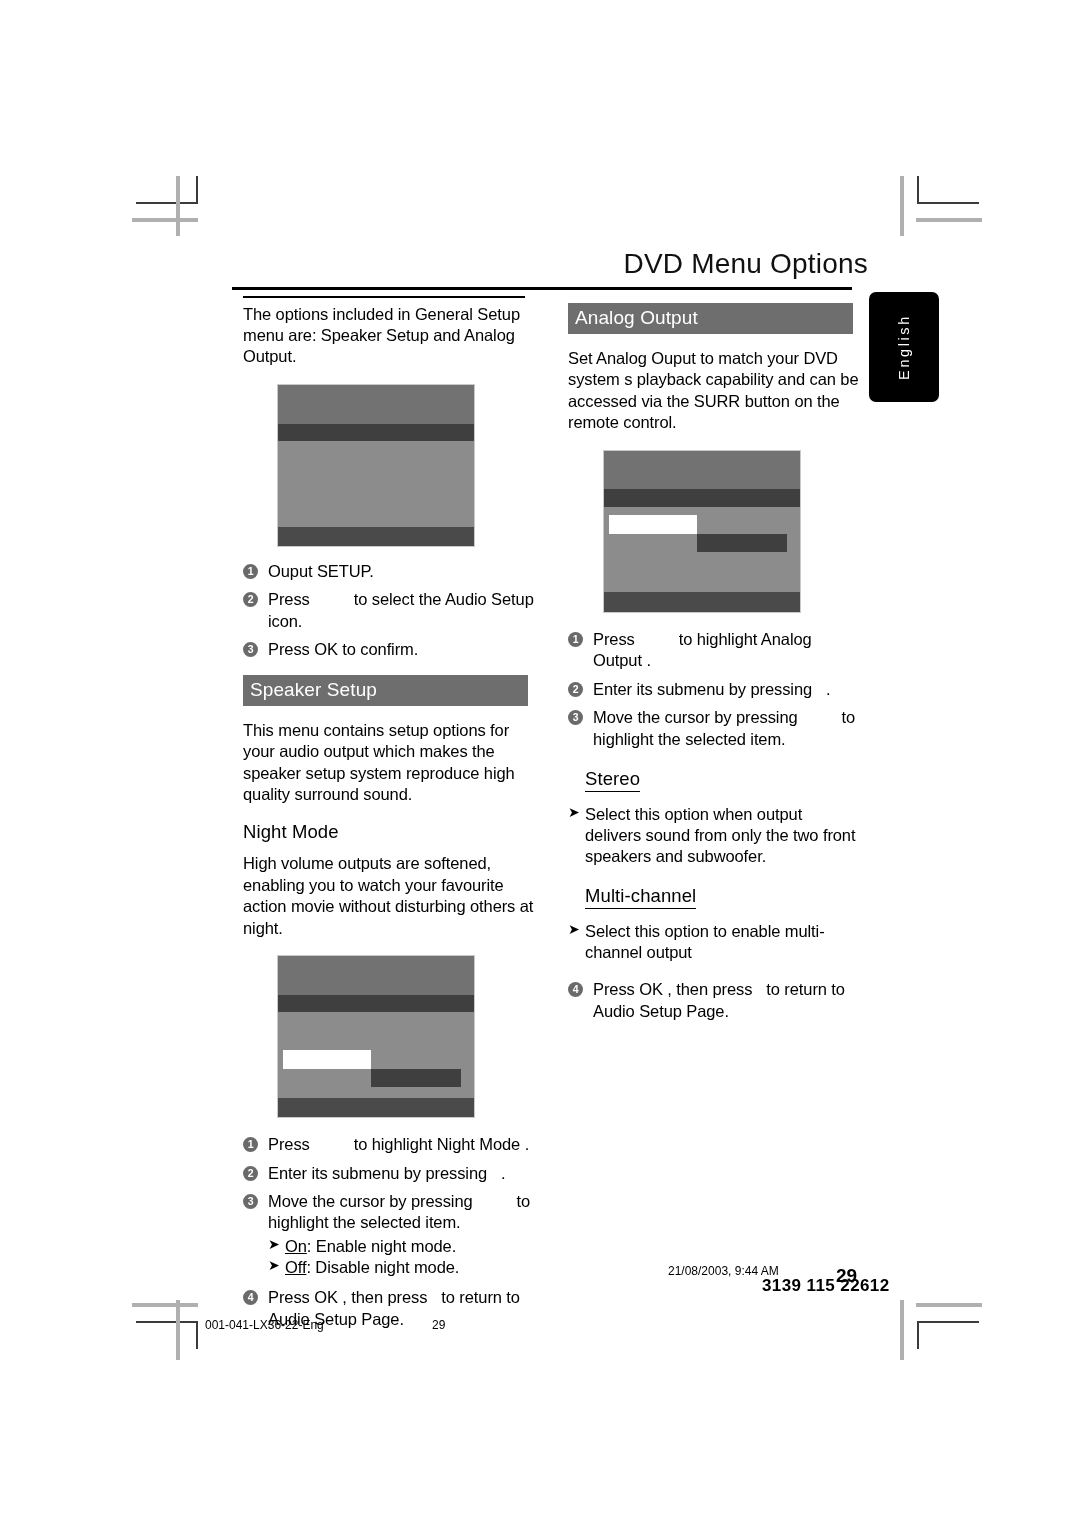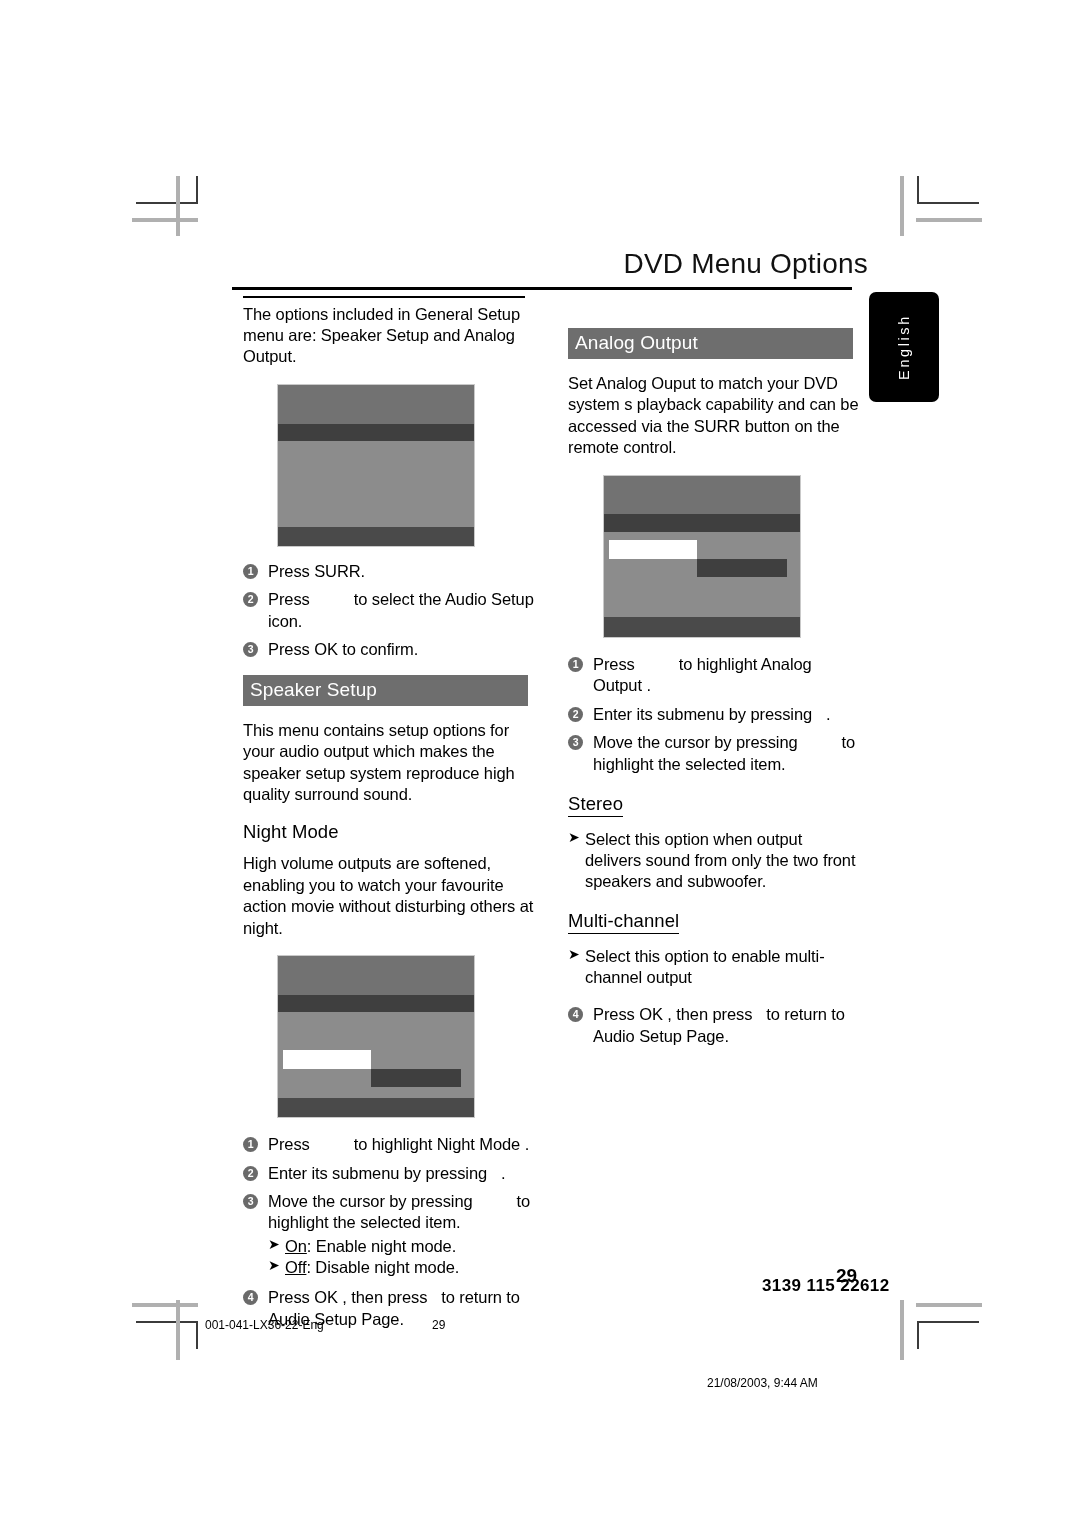--- a/index.html
+++ b/index.html
@@ -76,20 +76,21 @@
   h3.sub-head {
     font-size: 18.5px;
     font-weight: normal;
     margin: 4px 0 10px 0;
     letter-spacing: 0.1px;
   }
   h3.sub-head.underline {
     display: inline-block;
     border-bottom: 1.4px solid #000;
     padding-bottom: 1px;
+    margin-left: 17px;
   }
   .spaced { letter-spacing: 1.1px; }
 
   
   .shot {
     position: relative;
     border: 1px solid #c9c9c9;
     background: #8c8c8c;
     box-sizing: border-box;
   }
@@ -160,21 +161,21 @@
   #folio {
     position: absolute;
     left: 836px;
     top: 1265px;
     font-size: 19px;
     font-weight: bold;
   }
   .foot-txt { position: absolute; font-size: 12px; color: #000; white-space: nowrap; }
   #foot-file { left: 205px; top: 1318px; }
   #foot-page { left: 432px; top: 1318px; }
-  #foot-date { left: 668px; top: 1376px; margin-left: 39px; }
+  #foot-date { left: 668px; top: 1264px; }
   #foot-code { left: 762px; top: 1276px; font-size: 17px; font-weight: bold; letter-spacing: 0.4px; }
 </style>
 </head>
 <body>
 
 <div>
   <div class="crop-line-h" style="left:136px; top:202px; width:62px;"></div>
   <div class="crop-line-v" style="left:196px; top:176px; height:28px;"></div>
   <div class="reg-v" style="left:176px; top:176px; height:60px;"></div>
   <div class="reg-h" style="left:132px; top:218px; width:66px;"></div>
@@ -213,21 +214,21 @@
 
   <div class="shot" style="width:198px; height:163px; margin:6px 0 14px 34px;">
     <div class="band-top"></div>
     <div class="band-dark"></div>
     <div class="band-bottom"></div>
   </div>
 
   <ol class="steps">
     <li>
       <span class="num">1</span>
-      <span>Press SURR.</span>
+      <span>Ouput SETUP.</span>
     </li>
     <li>
       <span class="num">2</span>
       <span>Press</span><span class="gap"></span><span>to select the Audio Setup icon.</span>
     </li>
     <li>
       <span class="num">3</span>
       <span>Press OK  to confirm.</span>
     </li>
   </ol>
@@ -269,21 +270,21 @@
     </li>
     <li style="margin-top:9px;">
       <span class="num">4</span>
       <span>Press OK , then press</span><span class="gap-sm"></span><span>to return to Audio Setup Page.</span>
     </li>
   </ol>
 </div>
 
 <div class="column" id="col-right">
 
-  <div class="bar-head" style="margin-top:32px;">Analog Output</div>
+  <div class="bar-head" style="margin-top:7px;">Analog Output</div>
   <p class="body">Set Analog Ouput to match your DVD system s playback capability and can be accessed via the SURR button on the remote control.</p>
 
   
   <div class="shot" style="width:198px; height:163px; margin:10px 0 16px 35px;">
     <div class="band-top"></div>
     <div class="band-dark"></div>
     <div class="hl-white" style="left:5px; top:40%; width:88px; height:12%;"></div>
     <div class="hl-dark" style="left:93px; top:52%; width:90px; height:11%;"></div>
     <div class="band-bottom"></div>
   </div>

